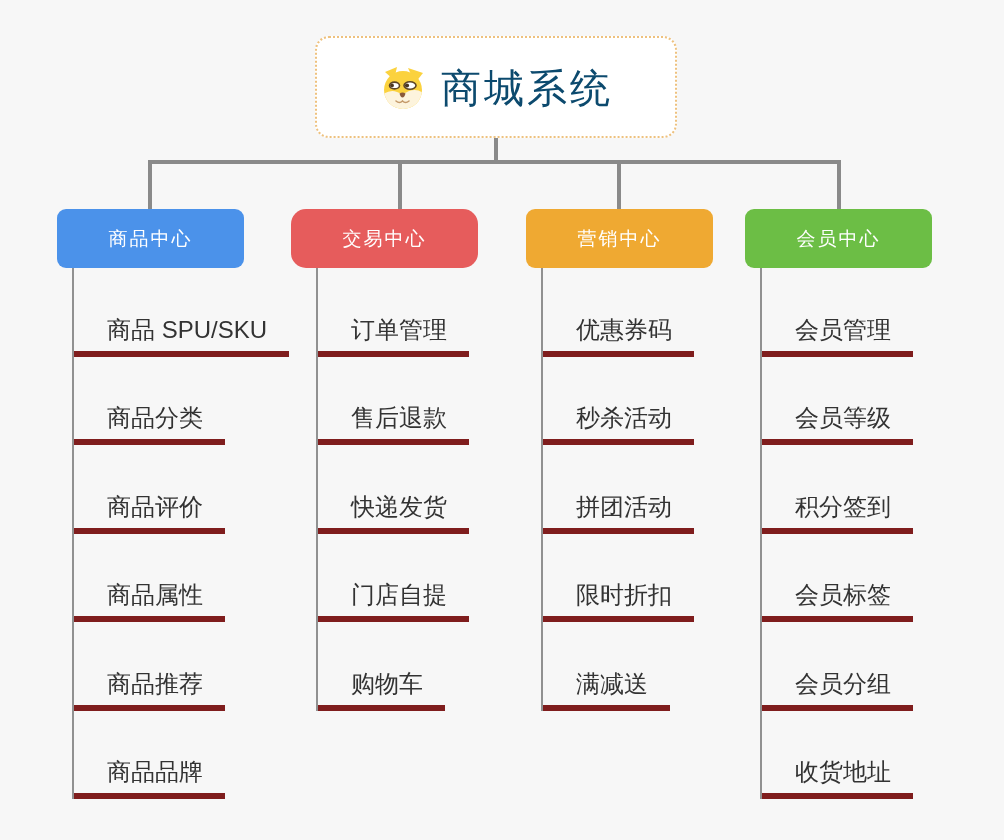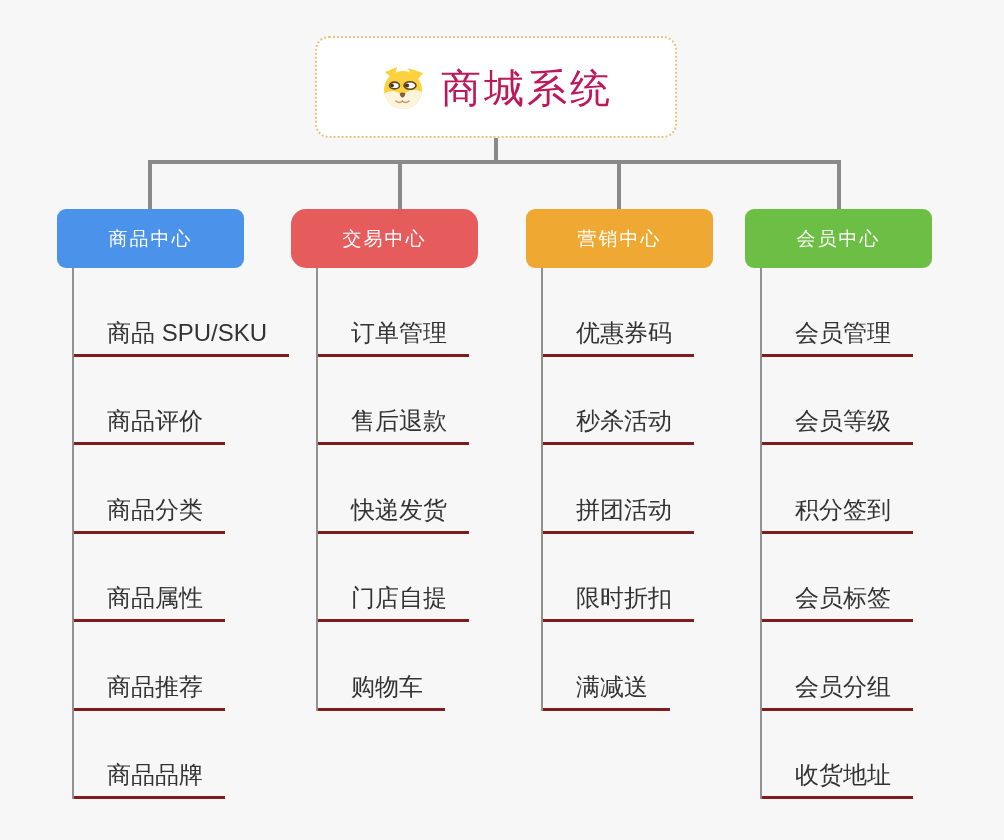--- a/index.html
+++ b/index.html
@@ -36,21 +36,21 @@
     border-radius: 14px;
     box-sizing: border-box;
     display: flex;
     align-items: center;
     justify-content: center;
     gap: 14px;
   }
   .root-title {
     font-size: 40px;
     letter-spacing: 3px;
-    color: #be185d;
+    color: #0c4a6e;
     line-height: 1;
     padding-top: 2px;
   }
   .root-icon { width: 48px; height: 46px; flex: 0 0 auto; }
 
   
   .branch-header {
     position: absolute;
     top: 209px;
     width: 187px; height: 59px;
@@ -81,21 +81,21 @@
   .ch-2 { left: 316px; }
   .ch-3 { left: 541px; }
   .ch-4 { left: 760px; }
   .children li {
     box-sizing: border-box;
     height: 88.5px;
     width: max-content;
     display: flex;
     align-items: flex-end;
     padding: 0 22px 9px 33px;
-    border-bottom: 3px solid #7f1d1d;
+    border-bottom: 6px solid #7f1d1d;
     font-size: 24px;
     color: #333333;
     line-height: 1;
     white-space: nowrap;
   }
 </style>
 </head>
 <body>
 
 <div class="canvas">
@@ -143,26 +143,26 @@
   </div>
   <div class="branch-header bh-4" style="background: rgb(108, 190, 69);">
     <span>会员中心</span>
   </div>
 
   <ul class="children ch-1">
     <li>
         <span>商品 SPU/SKU</span>
       </li>
     <li>
+        <span>商品分类</span>
+      </li>
+    <li>
         <span>商品评价</span>
       </li>
     <li>
-        <span>商品分类</span>
-      </li>
-    <li>
         <span>商品属性</span>
       </li>
     <li>
         <span>商品推荐</span>
       </li>
     <li>
         <span>商品品牌</span>
       </li>
   </ul>
 

